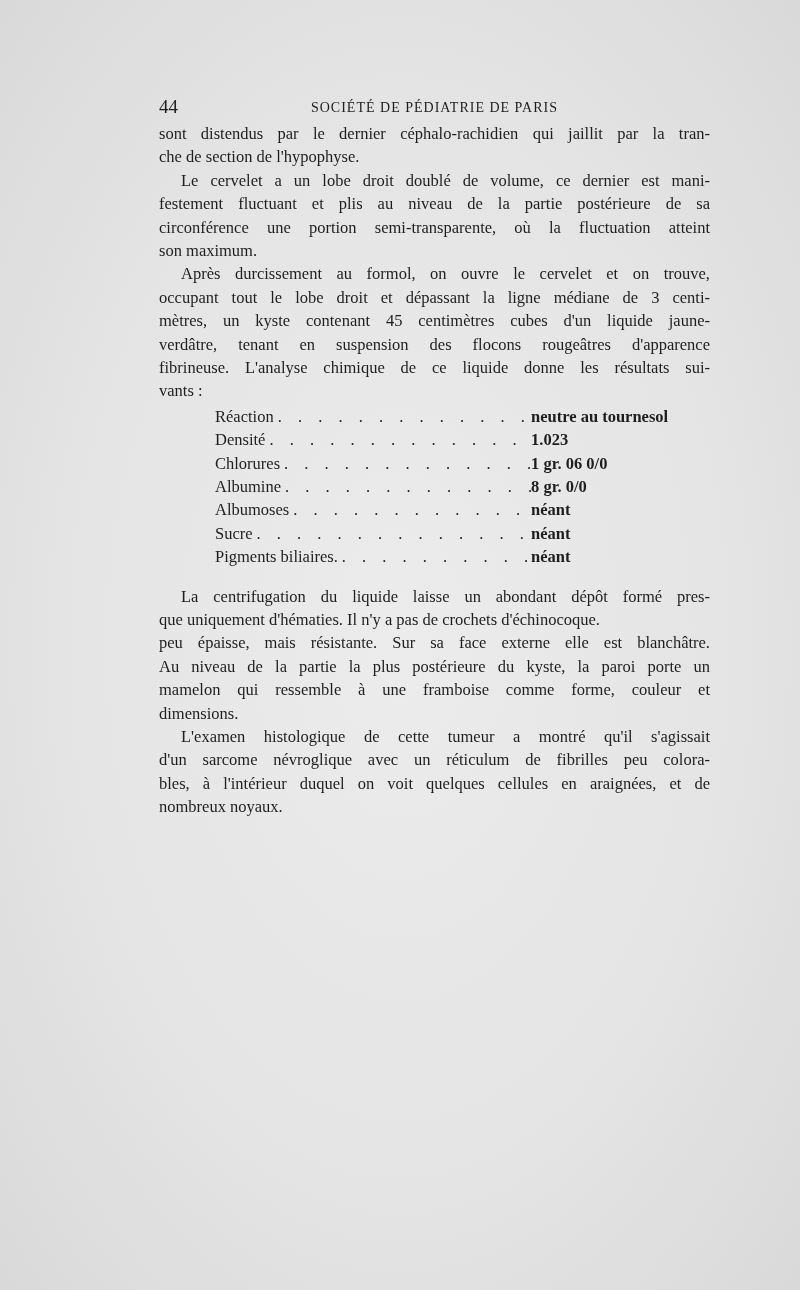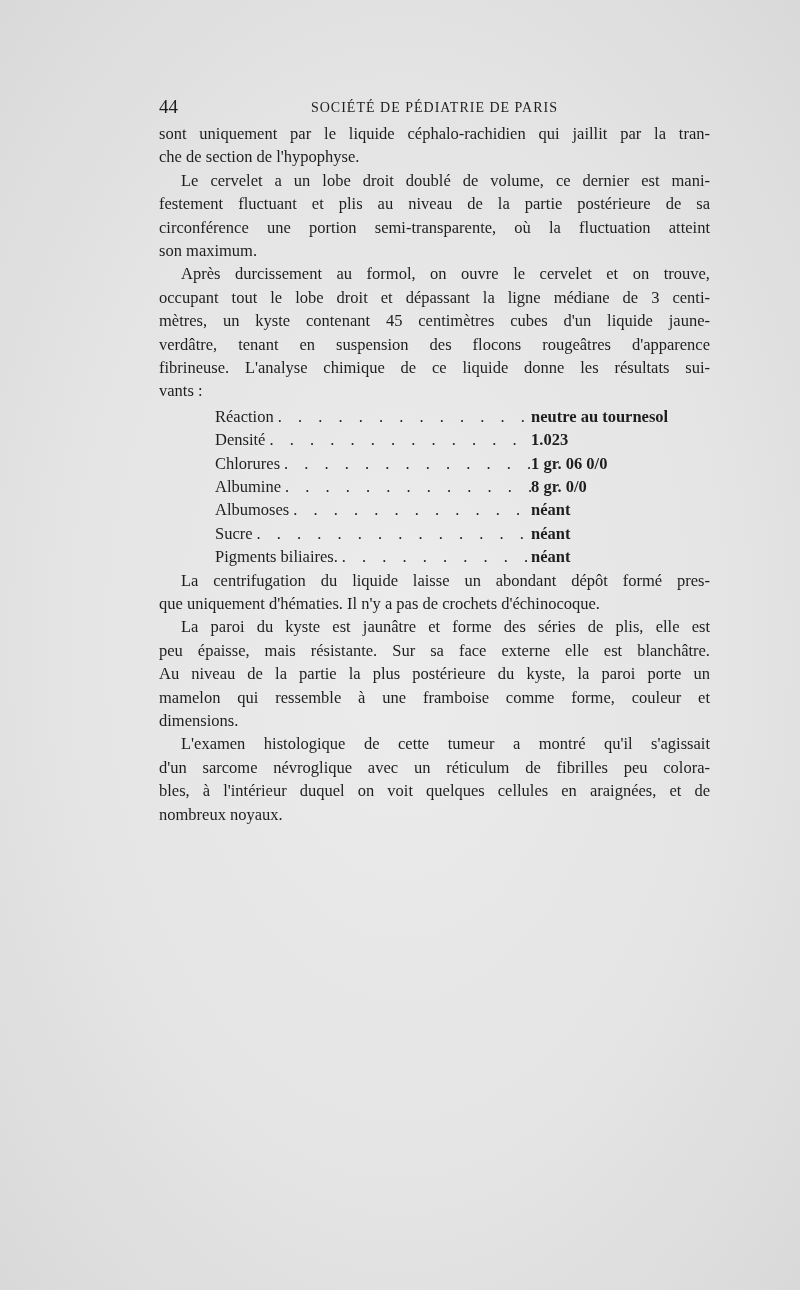--- a/index.html
+++ b/index.html
@@ -12,40 +12,40 @@
   }
   .page { position: absolute; left: 159px; top: 0; width: 551px; }
   .header { position: absolute; top: 88px; left: 0; width: 551px; height: 24px; margin-top: 8px; }
   .page-num { position: absolute; left: 0; top: 0; font-size: 19px; }
   .running-head { position: absolute; left: 0; right: 0; text-align: center; top: 4px;
     font-size: 14px; letter-spacing: 1px; font-variant: small-caps; text-transform: uppercase; }
   .body { position: absolute; top: 122px; left: 0; width: 551px; font-size: 16.5px; line-height: 23.4px; }
   p { margin: 0; text-align: justify; }
   .line { display: block; white-space: nowrap; text-align: justify; text-align-last: justify; }
   .line.last { text-align-last: left; }
-  .results { margin: 2px 0 0 56px; width: 495px; }
+  .results { margin: 2px 0 16px 56px; width: 495px; }
   .row { display: flex; height: 23.4px; align-items: baseline; }
   .row .label { width: 316px; display: flex; white-space: nowrap; overflow: hidden; }
   .row .dots { flex: 1; overflow: hidden; letter-spacing: 6px; margin-left: 4px; }
   .row .value { white-space: nowrap; font-weight: bold; }
   .gap { height: 22px; }
   .conclusion { font-size: 17.5px; line-height: 25px; }
 </style>
 </head>
 <body>
 
 <div class="page">
   <div class="header">
     <span class="page-num">44</span>
     <div class="running-head">Société de Pédiatrie de Paris</div>
   </div>
 
   <div class="body">
     <p>
-      <span class="line">sont uniquement par le liquide céphalo-rachidien qui jaillit par la tran-</span>
+      <span class="line">sont distendus par le dernier céphalo-rachidien qui jaillit par la tran-</span>
       <span class="line last">che de section de l'hypophyse.</span>
     </p>
     <p>
       <span class="line" style="padding-left:22px">Le cervelet a un lobe droit doublé de volume, ce dernier est mani-</span>
       <span class="line">festement fluctuant et plis au niveau de la partie postérieure de sa</span>
       <span class="line">circonférence une portion semi-transparente, où la fluctuation atteint</span>
       <span class="line last">son maximum.</span>
     </p>
     <p>
       <span class="line" style="padding-left:22px">Après durcissement au formol, on ouvre le cervelet et on trouve,</span>
@@ -106,21 +106,20 @@
           </span>
         <span class="value">néant</span>
       </div>
     </div>
 
     <p>
       <span class="line" style="padding-left:22px">La centrifugation du liquide laisse un abondant dépôt formé pres-</span>
       <span class="line last">que uniquement d'hématies. Il n'y a pas de crochets d'échinocoque.</span>
     </p>
     <p>
-      <span class="line" style="padding-left:22px">La paroi du kyste est jaunâtre et forme des séries de plis, elle est</span>
       <span class="line">peu épaisse, mais résistante. Sur sa face externe elle est blanchâtre.</span>
       <span class="line">Au niveau de la partie la plus postérieure du kyste, la paroi porte un</span>
       <span class="line">mamelon qui ressemble à une framboise comme forme, couleur et</span>
       <span class="line last">dimensions.</span>
     </p>
     <p>
       <span class="line" style="padding-left:22px">L'examen histologique de cette tumeur a montré qu'il s'agissait</span>
       <span class="line">d'un sarcome névroglique avec un réticulum de fibrilles peu colora-</span>
       <span class="line">bles, à l'intérieur duquel on voit quelques cellules en araignées, et de</span>
       <span class="line last">nombreux noyaux.</span>

